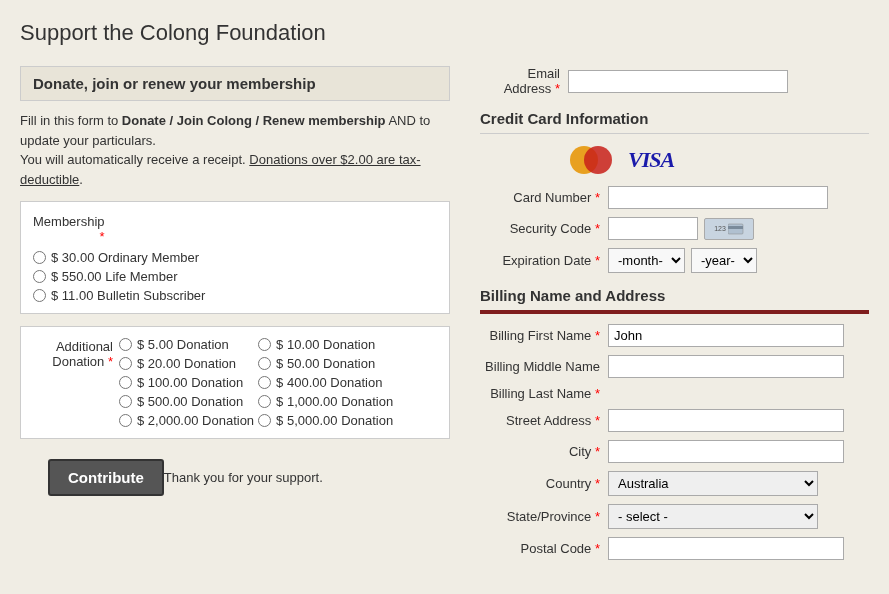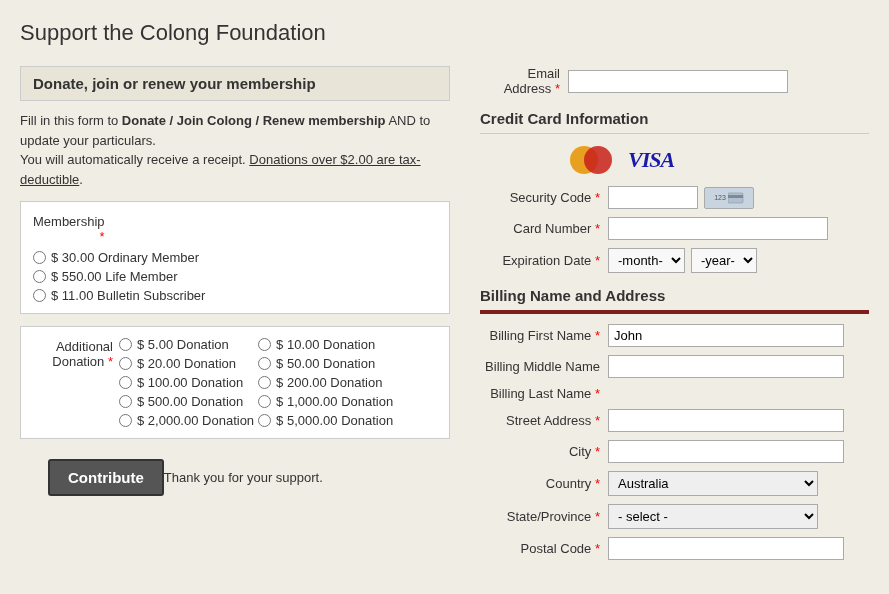--- a/index.html
+++ b/index.html
@@ -328,21 +328,21 @@
             <div class="radio-option">
               <input type="radio" name="donation" id="d2" style="">
               <label for="d2"><span class="amount">$ 10.00</span> Donation</label>
             </div>
             <div class="radio-option">
               <input type="radio" name="donation" id="d4" style="">
               <label for="d4"><span class="amount">$ 50.00</span> Donation</label>
             </div>
             <div class="radio-option">
               <input type="radio" name="donation" id="d6" style="">
-              <label for="d6"><span class="amount">$ 200.00</span> Donation</label>
+              <label for="d6"><span class="amount">$ 400.00</span> Donation</label>
             </div>
             <div class="radio-option">
               <input type="radio" name="donation" id="d8" style="">
               <label for="d8"><span class="amount">$ 1,000.00</span> Donation</label>
             </div>
             <div class="radio-option">
               <input type="radio" name="donation" id="d10" style="">
               <label for="d10"><span class="amount">$ 5,000.00</span> Donation</label>
             </div>
           </div>
@@ -366,43 +366,43 @@
     </div>
 
     <div class="cc-section-title">Credit Card Information</div>
 
     <div class="cc-logos">
       <div class="mastercard-logo">
         <div class="circle-left"></div>
         <div class="circle-right"></div>
       </div>
       <div class="visa-logo">VISA</div>
+    </div>
+
+    <div class="form-field-row">
+      <div class="field-label">
+        Card Number <span class="required-star">*</span>
+      </div>
+      <input type="text" class="text-input text-input-long" value="" style="">
     </div>
 
     <div class="form-field-row">
       <div class="field-label">
         Security Code <span class="required-star">*</span>
       </div>
       <div class="security-row">
         <input type="text" class="security-input" value="" style="">
         <div class="cvv-image">
           <span style="font-size:7px;color:#555;">123</span>
           <svg width="16" height="12" viewBox="0 0 16 12" style="margin-left:2px">
             <rect x="0" y="1" width="15" height="10" rx="1" fill="#b0c0d0" stroke="#888" stroke-width="0.5"></rect>
             <rect x="0" y="3" width="15" height="3" fill="#7a8a9a"></rect>
           </svg>
         </div>
       </div>
-    </div>
-
-    <div class="form-field-row">
-      <div class="field-label">
-        Card Number <span class="required-star">*</span>
-      </div>
-      <input type="text" class="text-input text-input-long" value="" style="">
     </div>
 
     <div class="form-field-row">
       <div class="field-label">
         Expiration Date <span class="required-star">*</span>
       </div>
       <div class="expiry-row">
         <select class="select-field">
           <option>-month-</option>
           <option>01</option><option>02</option><option>03</option>

